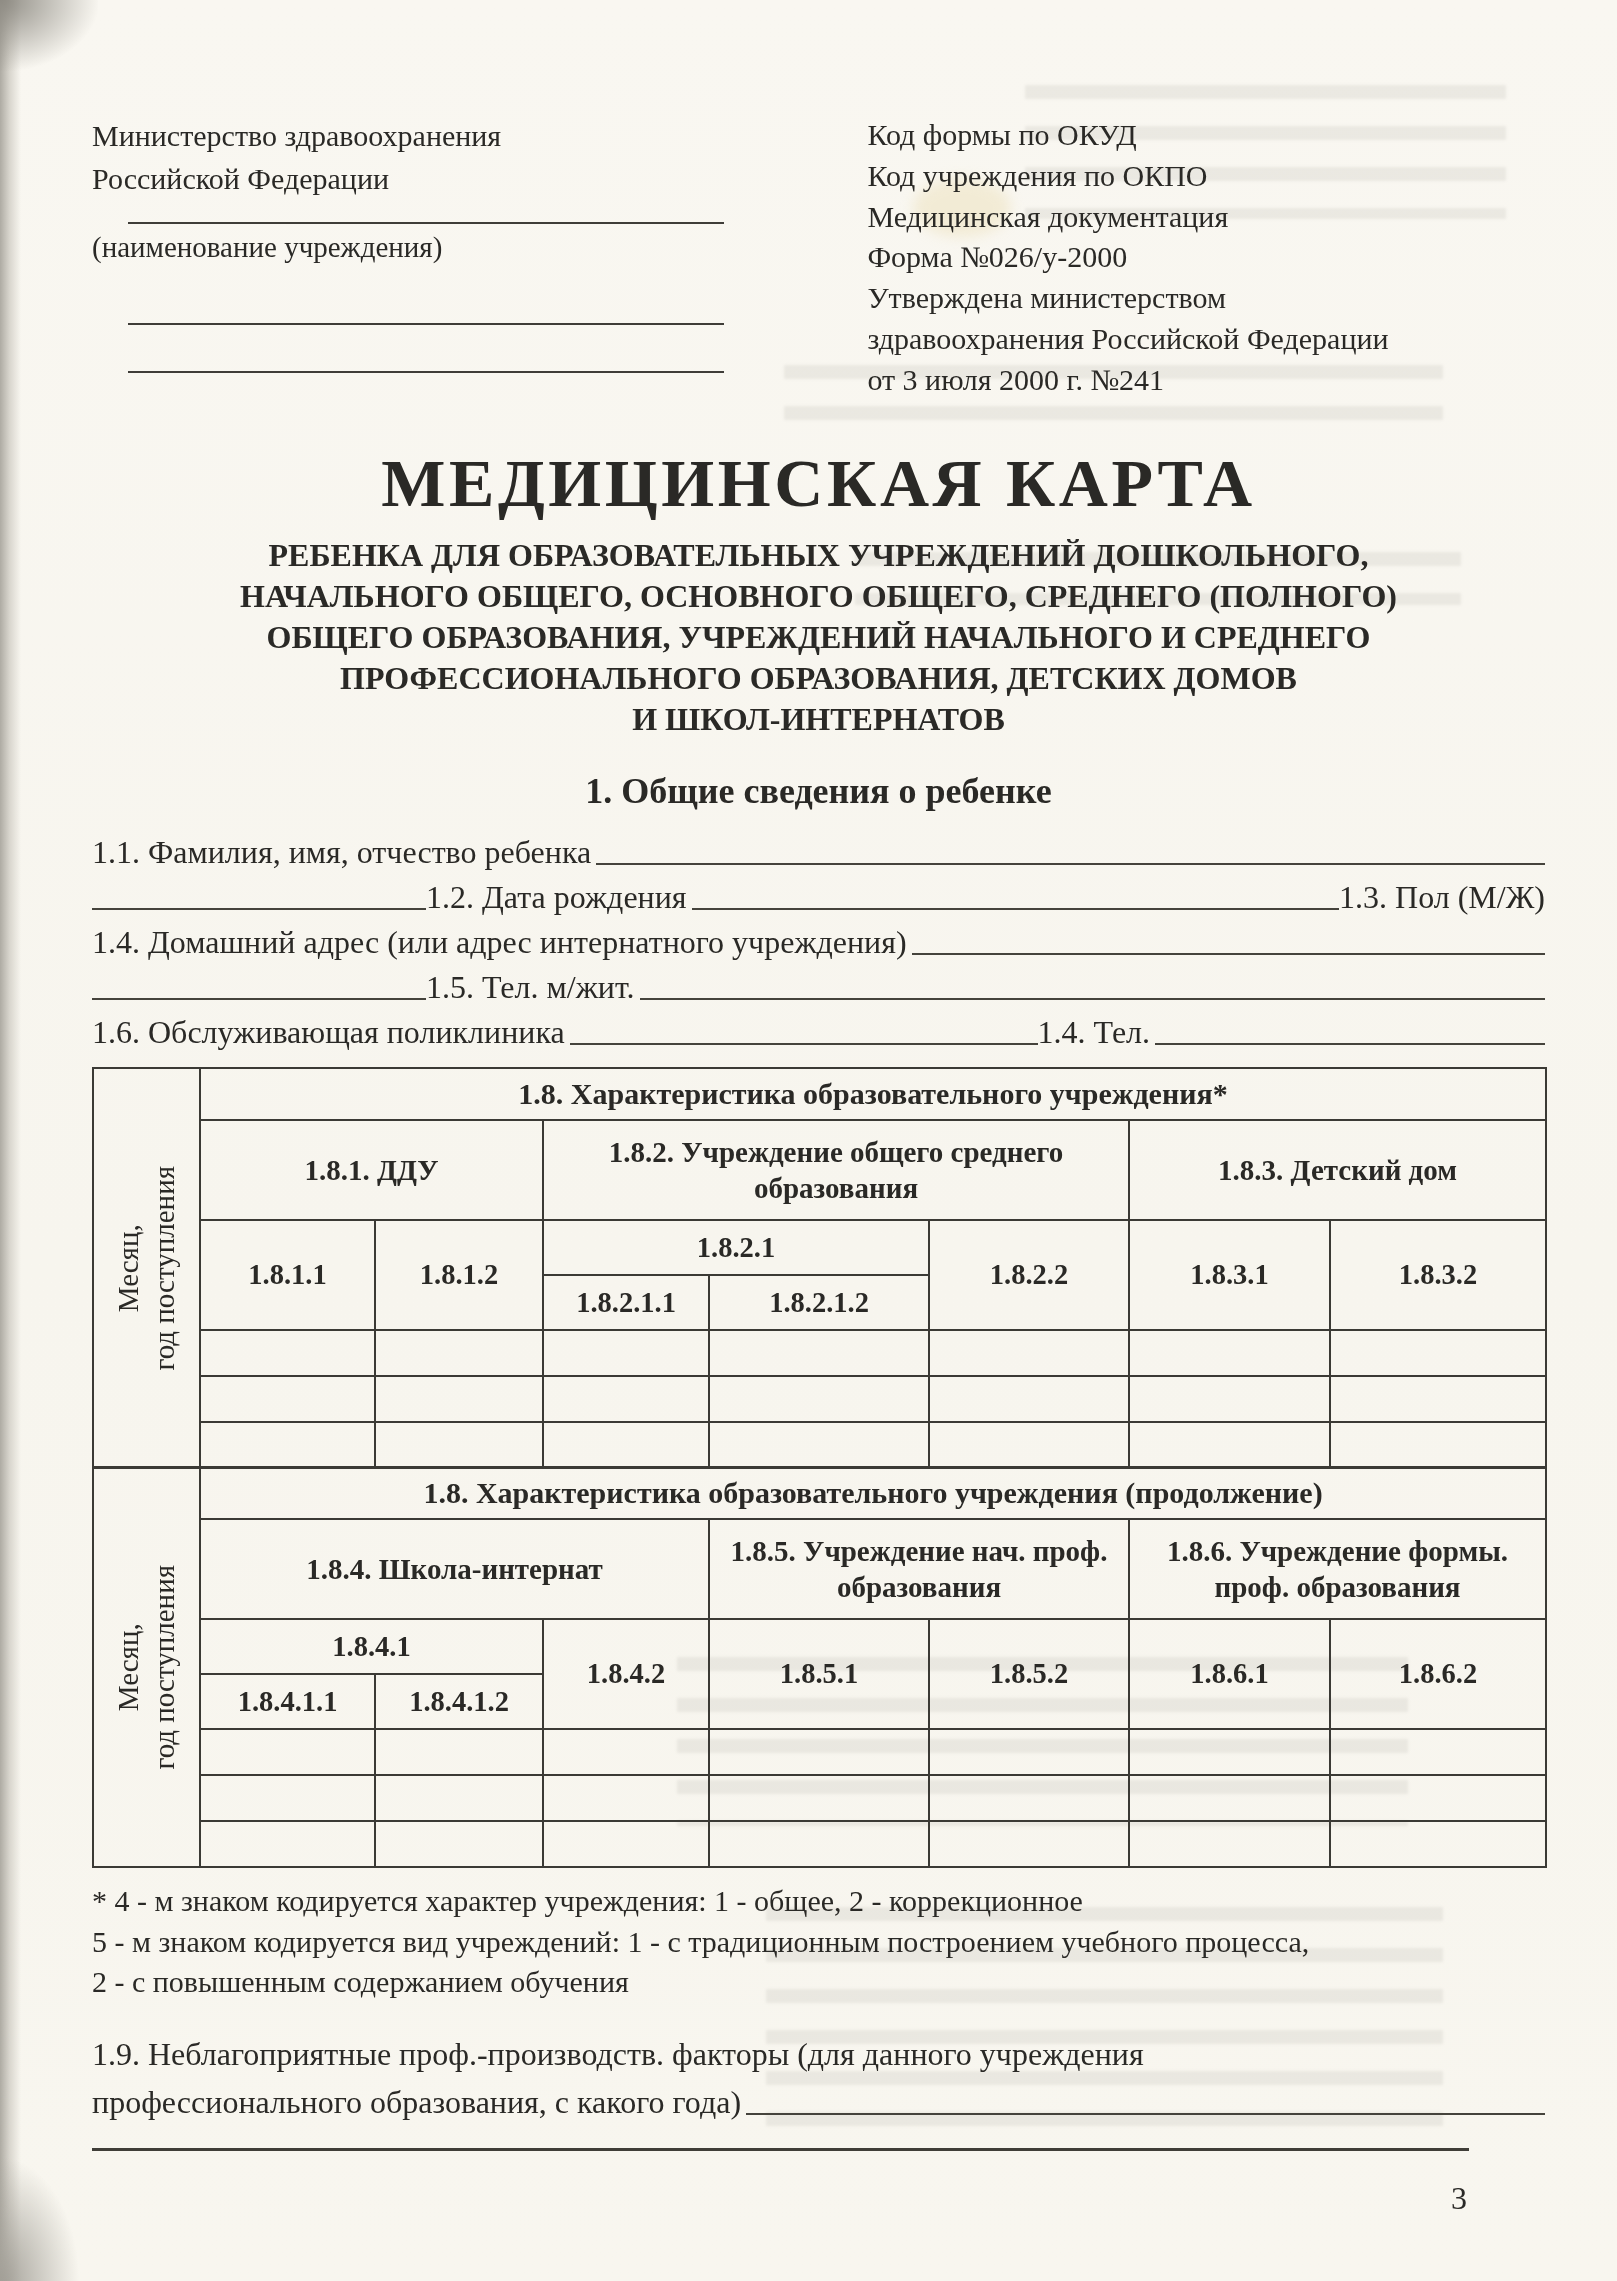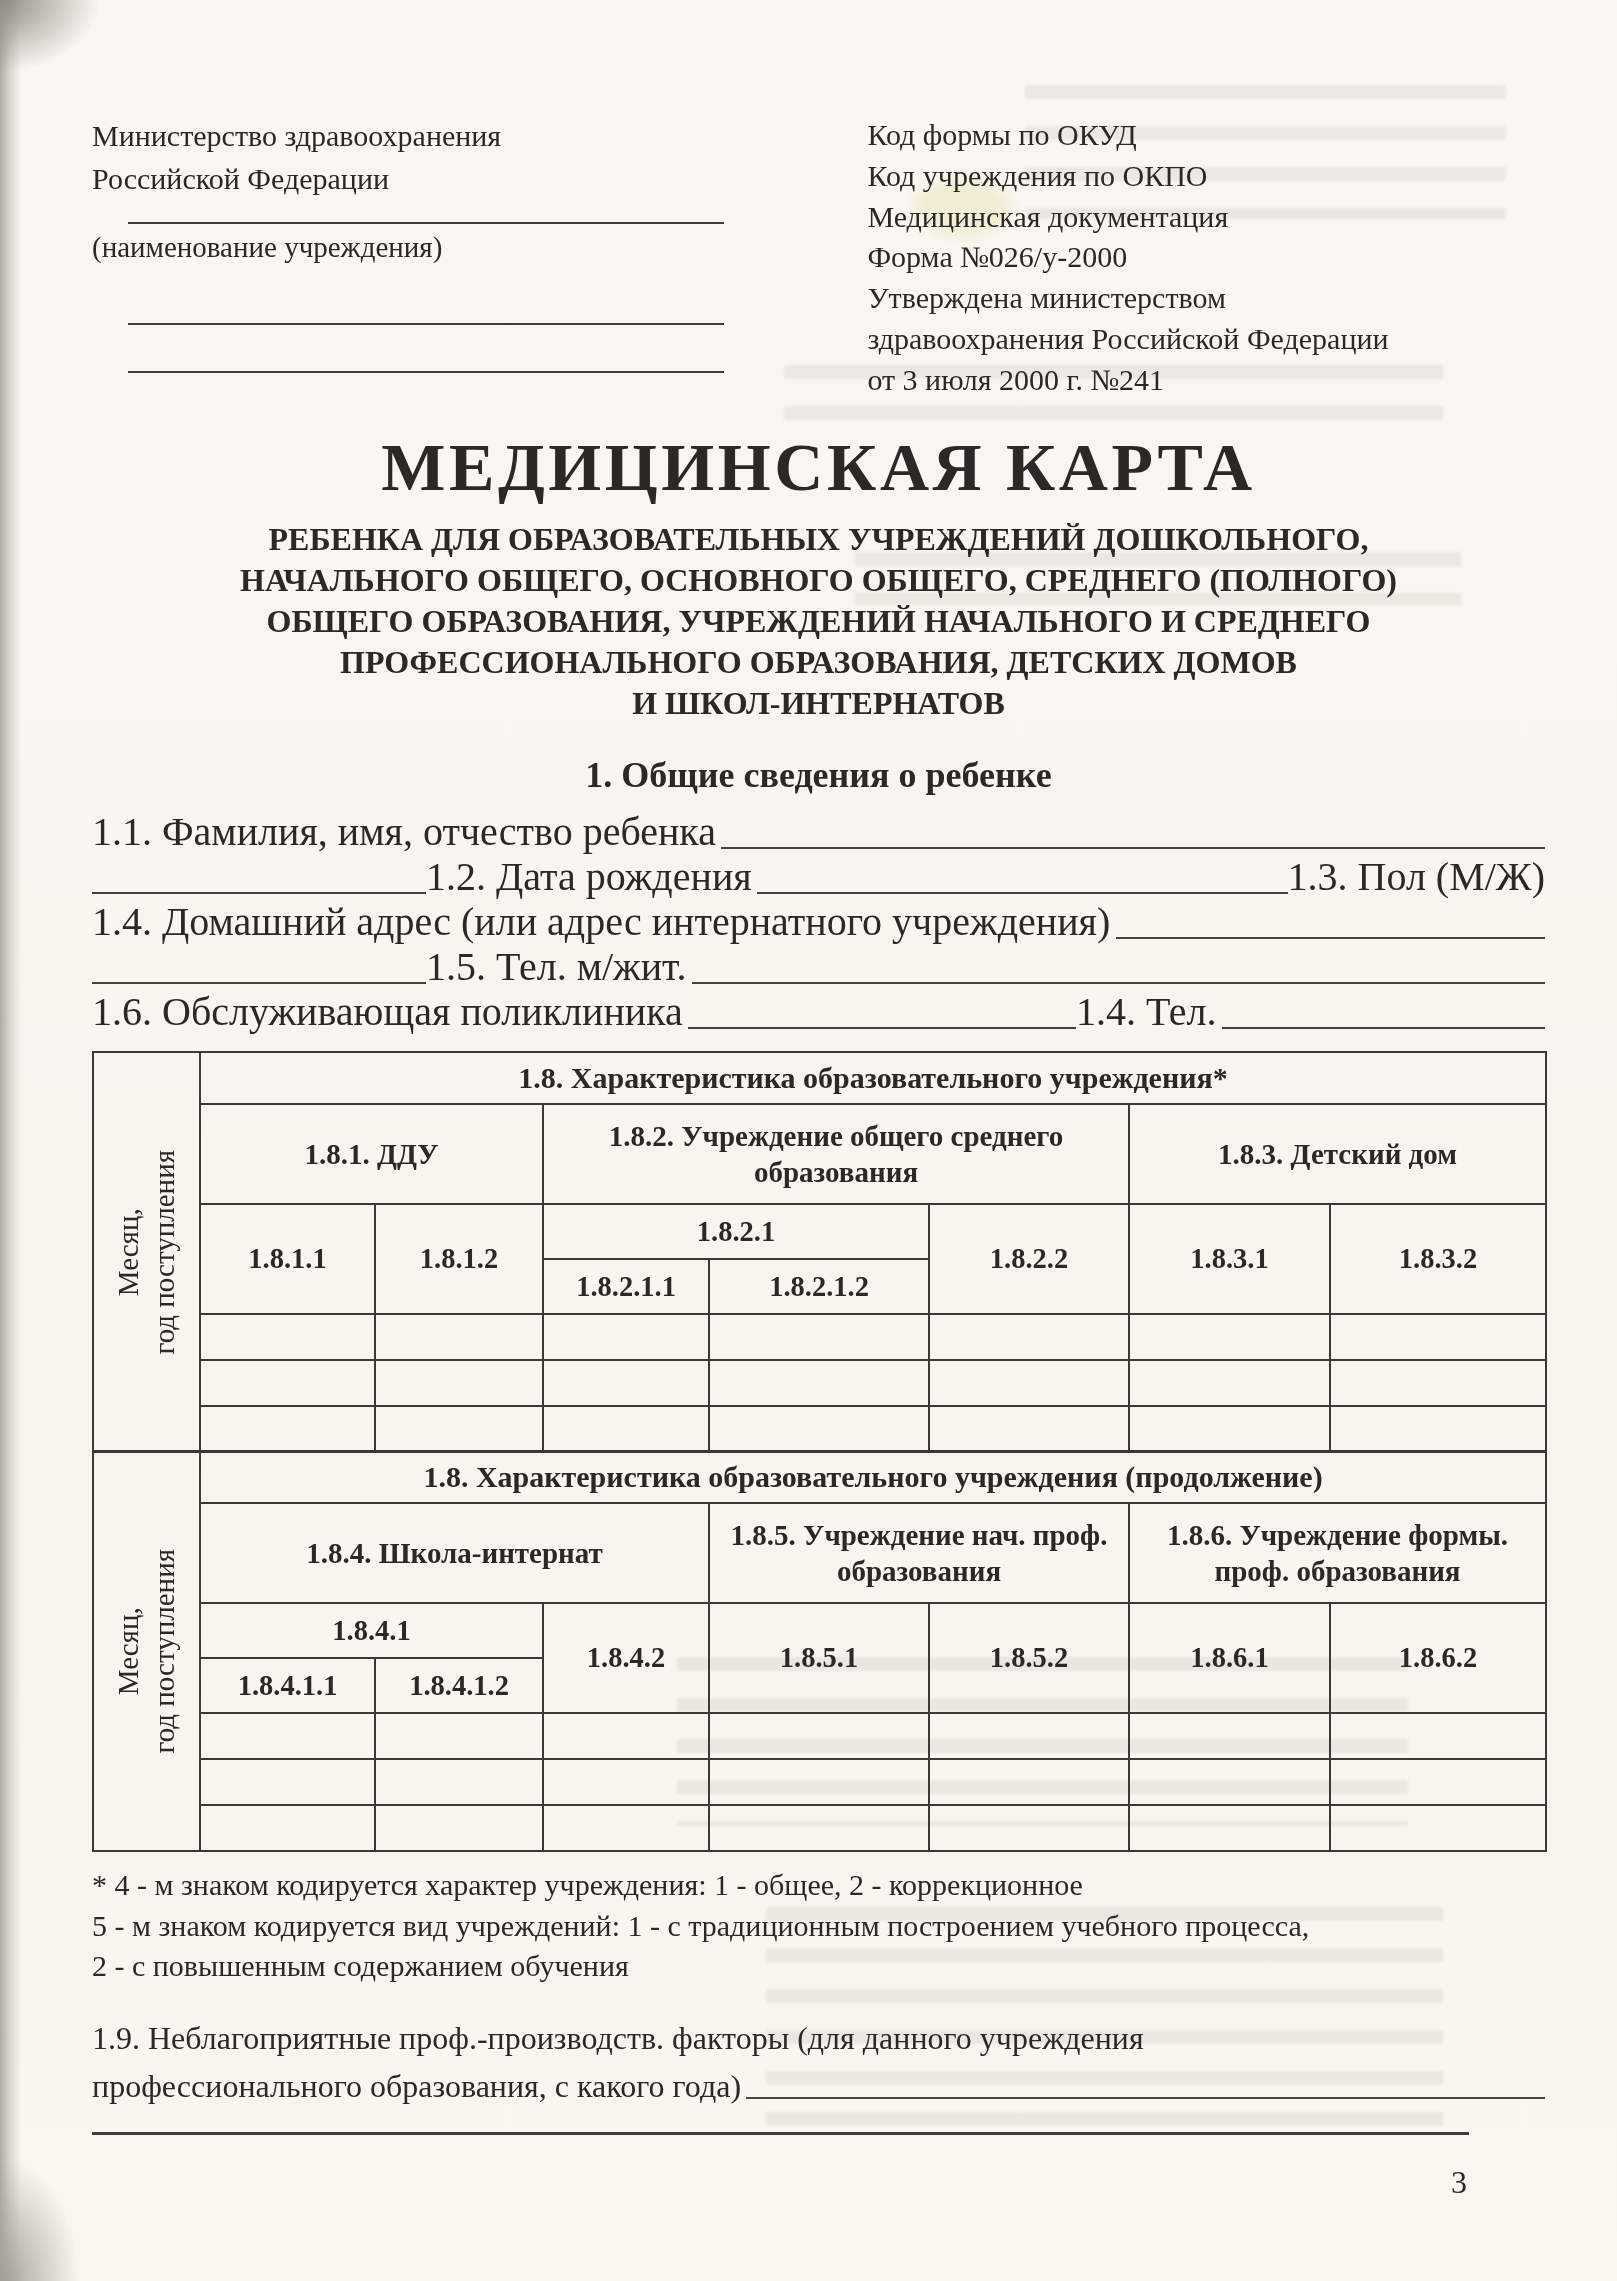--- a/index.html
+++ b/index.html
@@ -28,25 +28,25 @@
   
   .hdr{display:flex;align-items:flex-start;}
   .hdr-left{width:46%;text-align:left;font-size:30px;line-height:1.42;padding-top:37px;}
   .hdr-right{width:54%;padding-left:107px;box-sizing:border-box;font-size:30px;line-height:1.36;padding-top:37px;}
   .hdr-rule{height:0;border-bottom:2.7px solid #3f3d38;margin:0 36px;}
   .r1{margin-top:21.4px;}
   .caption{font-size:29px;margin-top:3.6px;}
   .r2{margin-top:55px;}
   .r3{margin-top:46px;}
   
-  .title{margin-top:27px;text-align:center;font-size:68px;font-weight:bold;letter-spacing:3.6px;white-space:nowrap;}
+  .title{margin-top:43px;text-align:center;font-size:68px;font-weight:bold;letter-spacing:3.6px;white-space:nowrap;}
   .subtitle{margin-top:12.5px;text-align:center;font-weight:bold;font-size:32px;line-height:1.28;}
   .sec-heading{margin-top:30px;text-align:center;font-weight:bold;font-size:36px;}
   
-  .fields{margin-top:14.3px;font-size:40px;}
+  .fields{margin-top:14.3px;font-size:32px;}
   .frow{display:flex;align-items:flex-end;height:45px;}
   .fl{white-space:nowrap;}
   .u{flex:1 1 auto;border-bottom:2.7px solid #45433c;margin:0 0 6.2px 5.3px;height:0;}
   .u-lead{flex:0 0 334px;margin-left:0;}
   .u-mid{flex:1.2 1 0;}
   .u-end{flex:1 1 0;}
   
   table.ft{border-collapse:collapse;table-layout:fixed;width:1453px;margin-top:16px;}
   table.ft td{border:2.7px solid #3b3a35;text-align:center;vertical-align:middle;
     font-weight:bold;font-size:28.5px;padding:3.6px 5.3px;box-sizing:border-box;}

